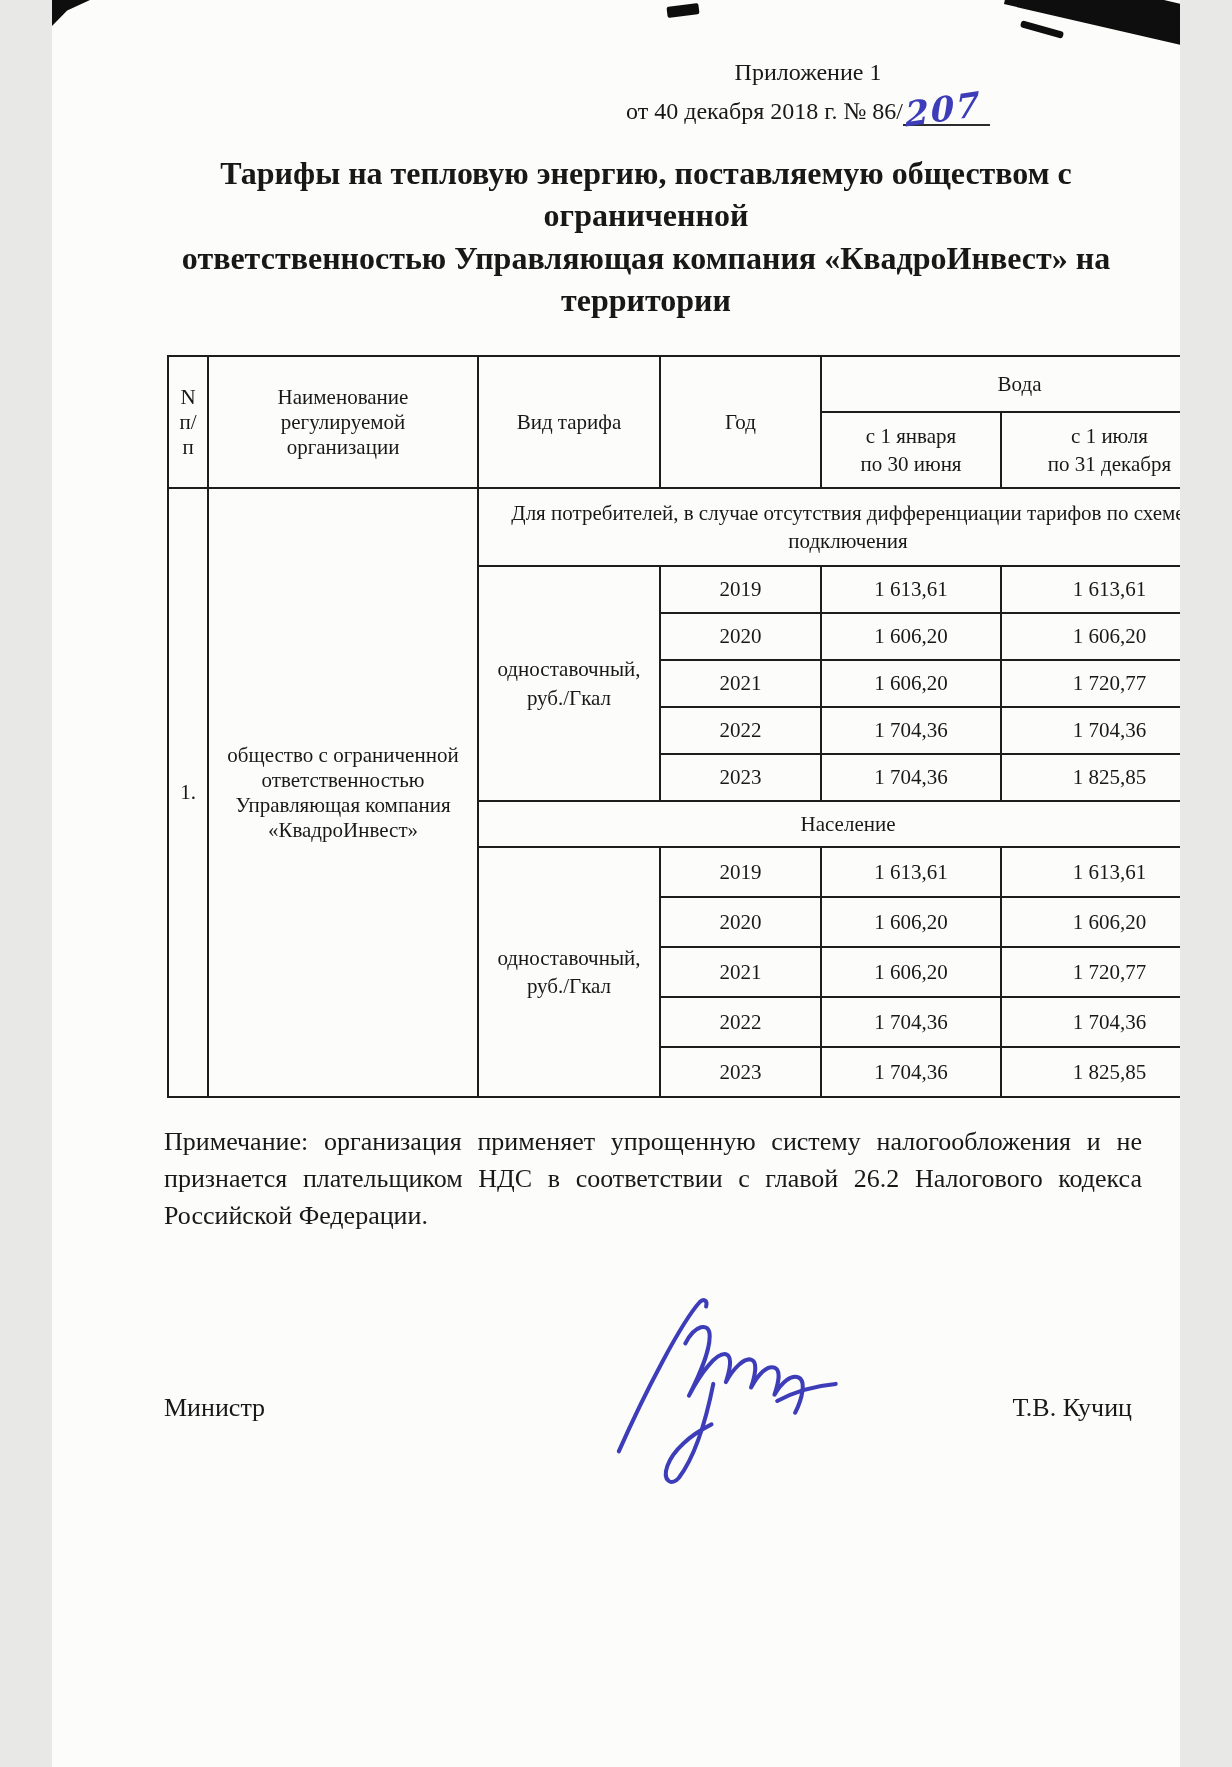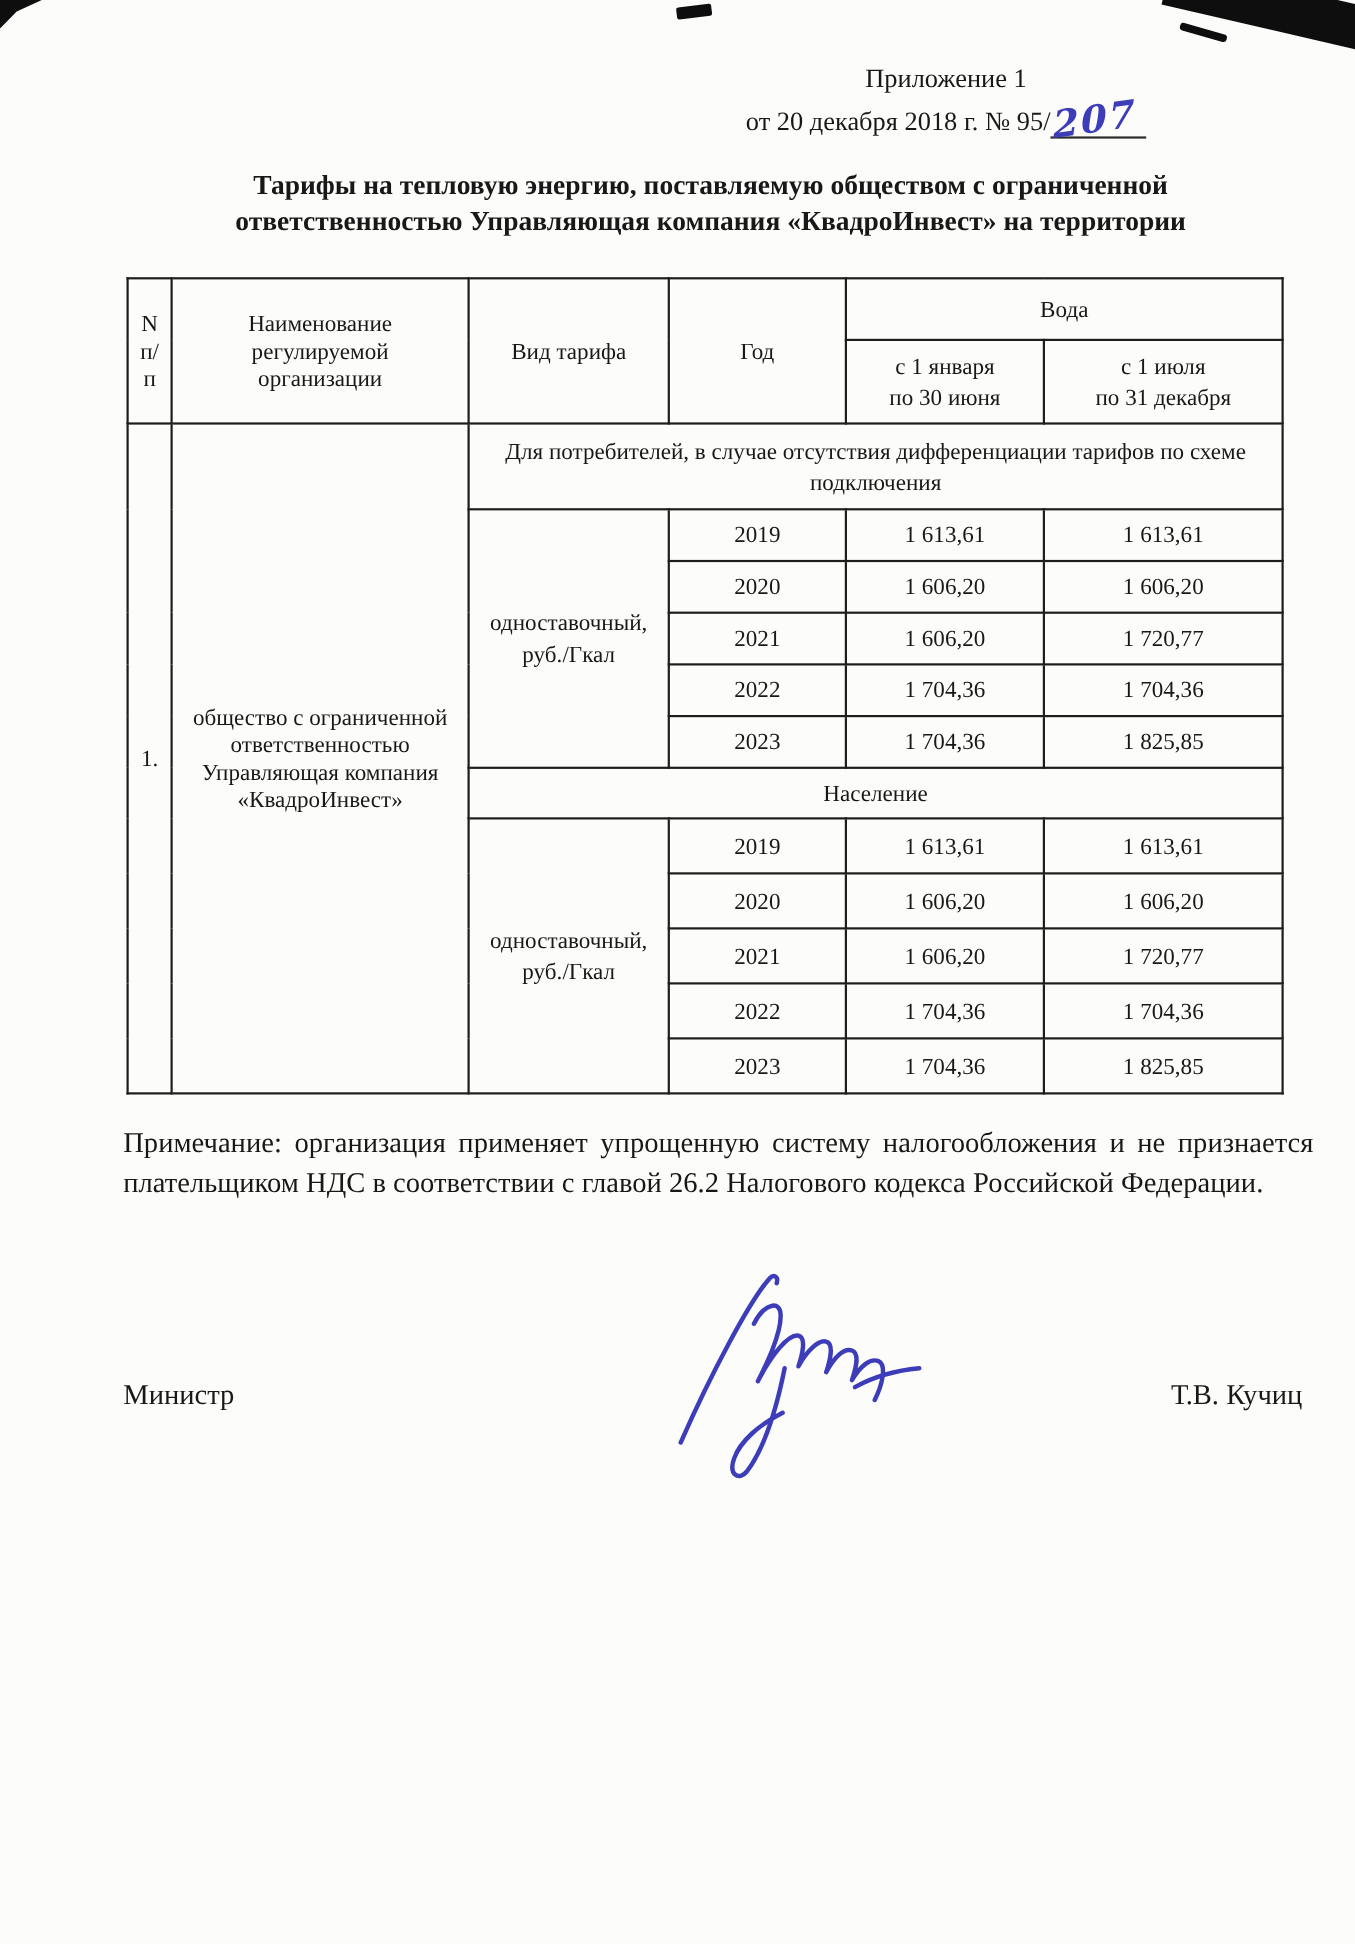--- a/index.html
+++ b/index.html
@@ -1,19 +1,19 @@
 <!DOCTYPE html>
 <html lang="ru"><head>
 <meta charset="utf-8">
 <style>
   html,body{margin:0;padding:0;}
   body{background:#e8e8e6;}
   .page{
     position:relative;
-    width:1232px;height:1767px;
+    width:1128px;height:1767px;
     margin:0 auto;
     background:#fcfcfa;
     overflow:hidden;
     font-family:"Liberation Serif","DejaVu Serif",serif;
     color:#181818;
   }
   
   .artifact{position:absolute;background:#0e0e0e;}
   .artifact-tl{top:0;left:0;width:38px;height:26px;clip-path:polygon(0 0,100% 0,40% 40%,0 100%);}
   .artifact-dash{top:5px;left:615px;width:32px;height:11px;transform:rotate(-7deg);border-radius:2px;}
@@ -38,21 +38,21 @@
     color:#3d3dba;
     transform:rotate(-8deg) skewX(-6deg);
     letter-spacing:2px;
     position:relative;top:2px;
   }
   
   .doc-title{
     margin:24px 40px 0 100px;
     text-align:center;
     font-weight:bold;
-    font-size:25px;
+    font-size:32px;
     line-height:1.32;
   }
   
   table.tariff{
     border-collapse:collapse;
     table-layout:fixed;
     margin:34px 0 0 115px;
     width:1050px;
     font-size:21px;
   }
@@ -110,21 +110,21 @@
 
 <div class="page">
 
   <div class="artifact artifact-tl"></div>
   <div class="artifact artifact-dash"></div>
   <div class="artifact artifact-tr"></div>
   <div class="artifact artifact-tr2"></div>
 
   <div class="header-block">
     <div>Приложение 1</div>
-    <div class="date-line"><span>от 20 декабря 2018 г. № 95/</span><span class="hand-underline"><span class="hand-number">207</span></span></div>
+    <div class="date-line"><span>от 40 декабря 2018 г. № 86/</span><span class="hand-underline"><span class="hand-number">207</span></span></div>
   </div>
 
   <div class="doc-title">
     <div>Тарифы на тепловую энергию, поставляемую обществом с ограниченной</div>
     <div>ответственностью Управляющая компания «КвадроИнвест» на территории</div>
   </div>
 
   <table class="tariff">
     <colgroup>
       <col style="width:40px">

